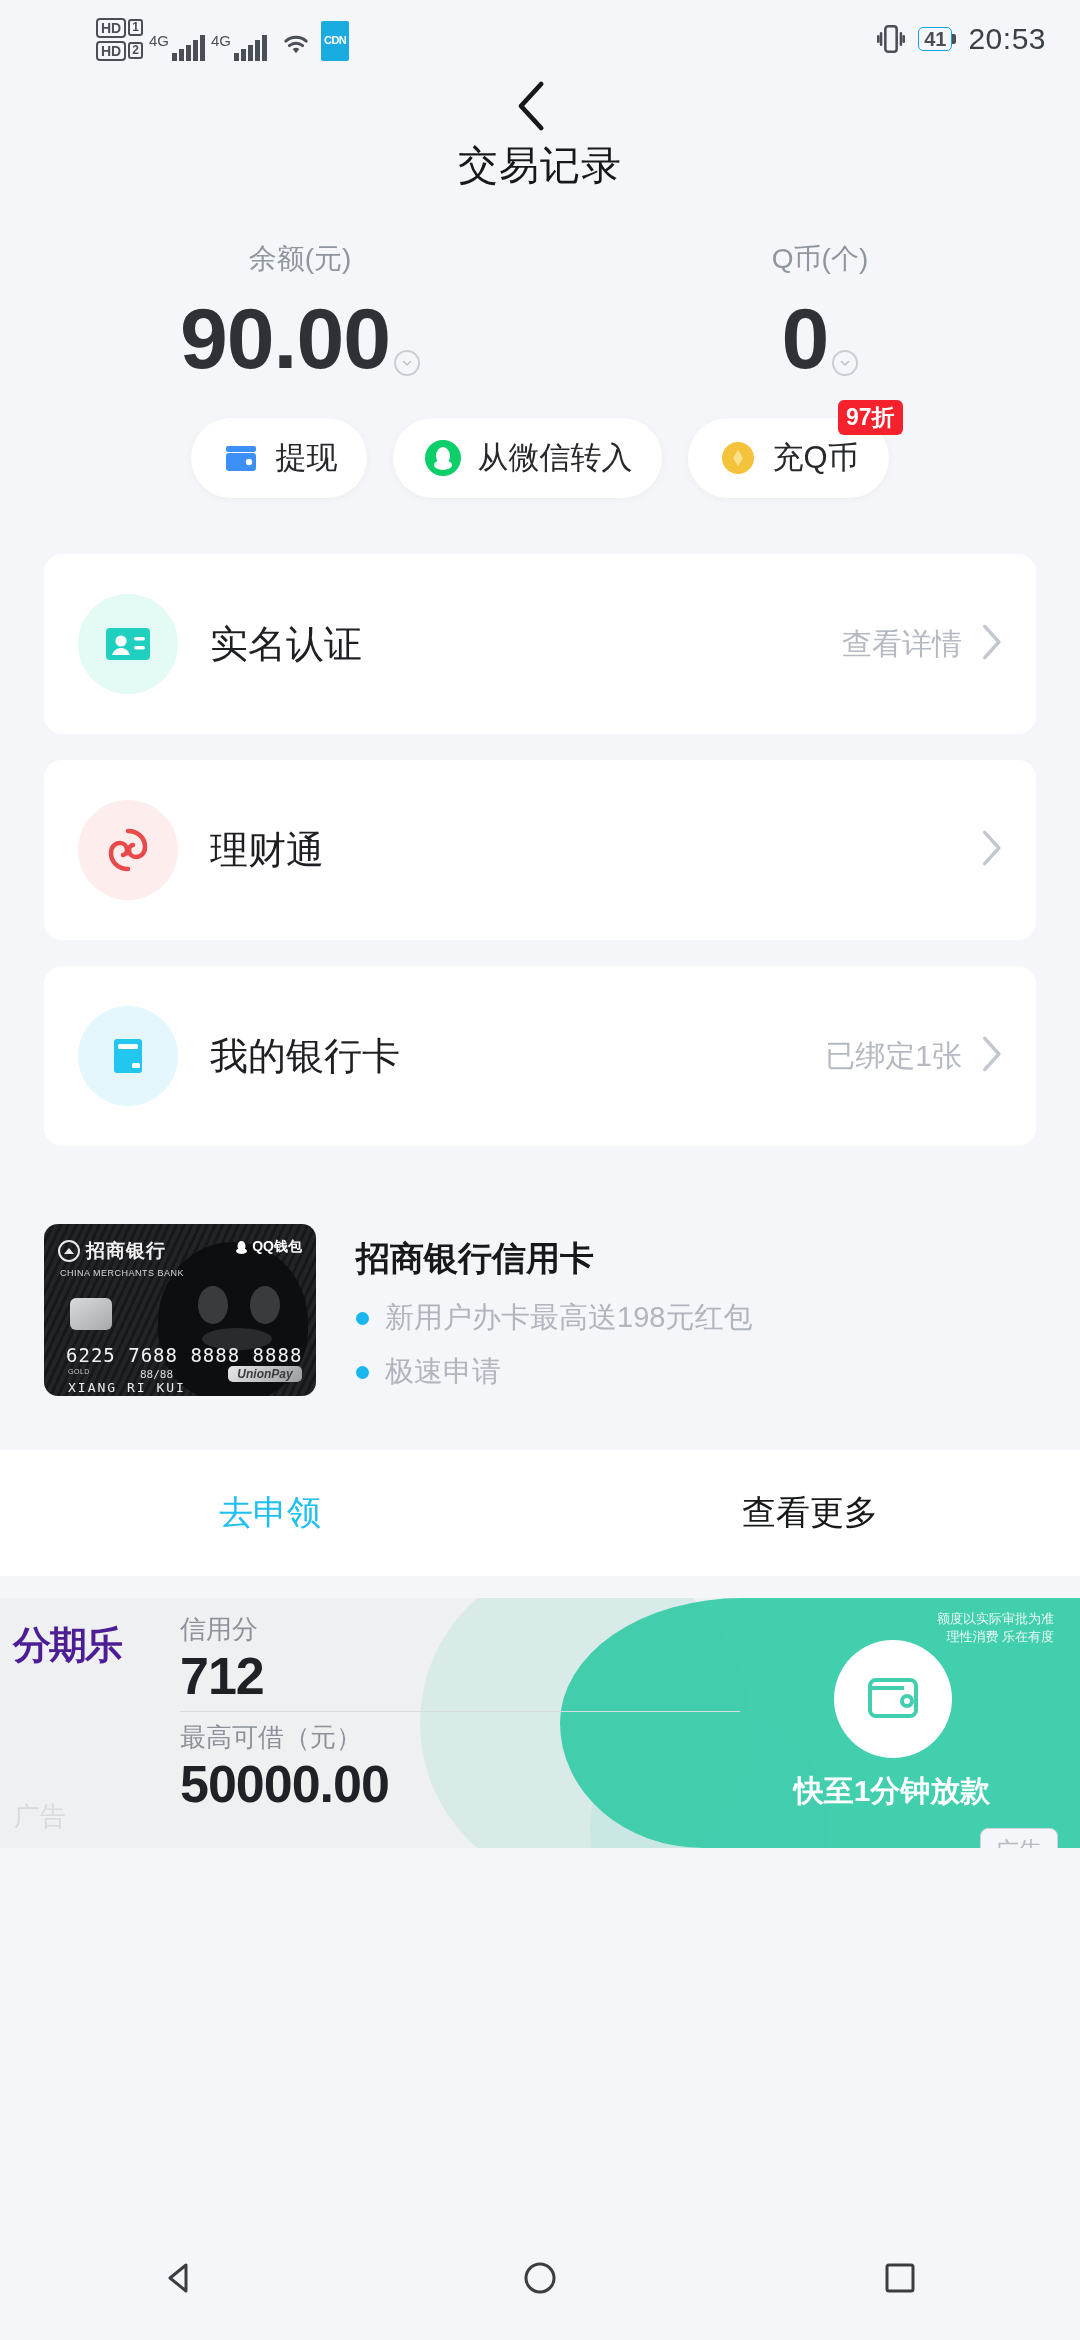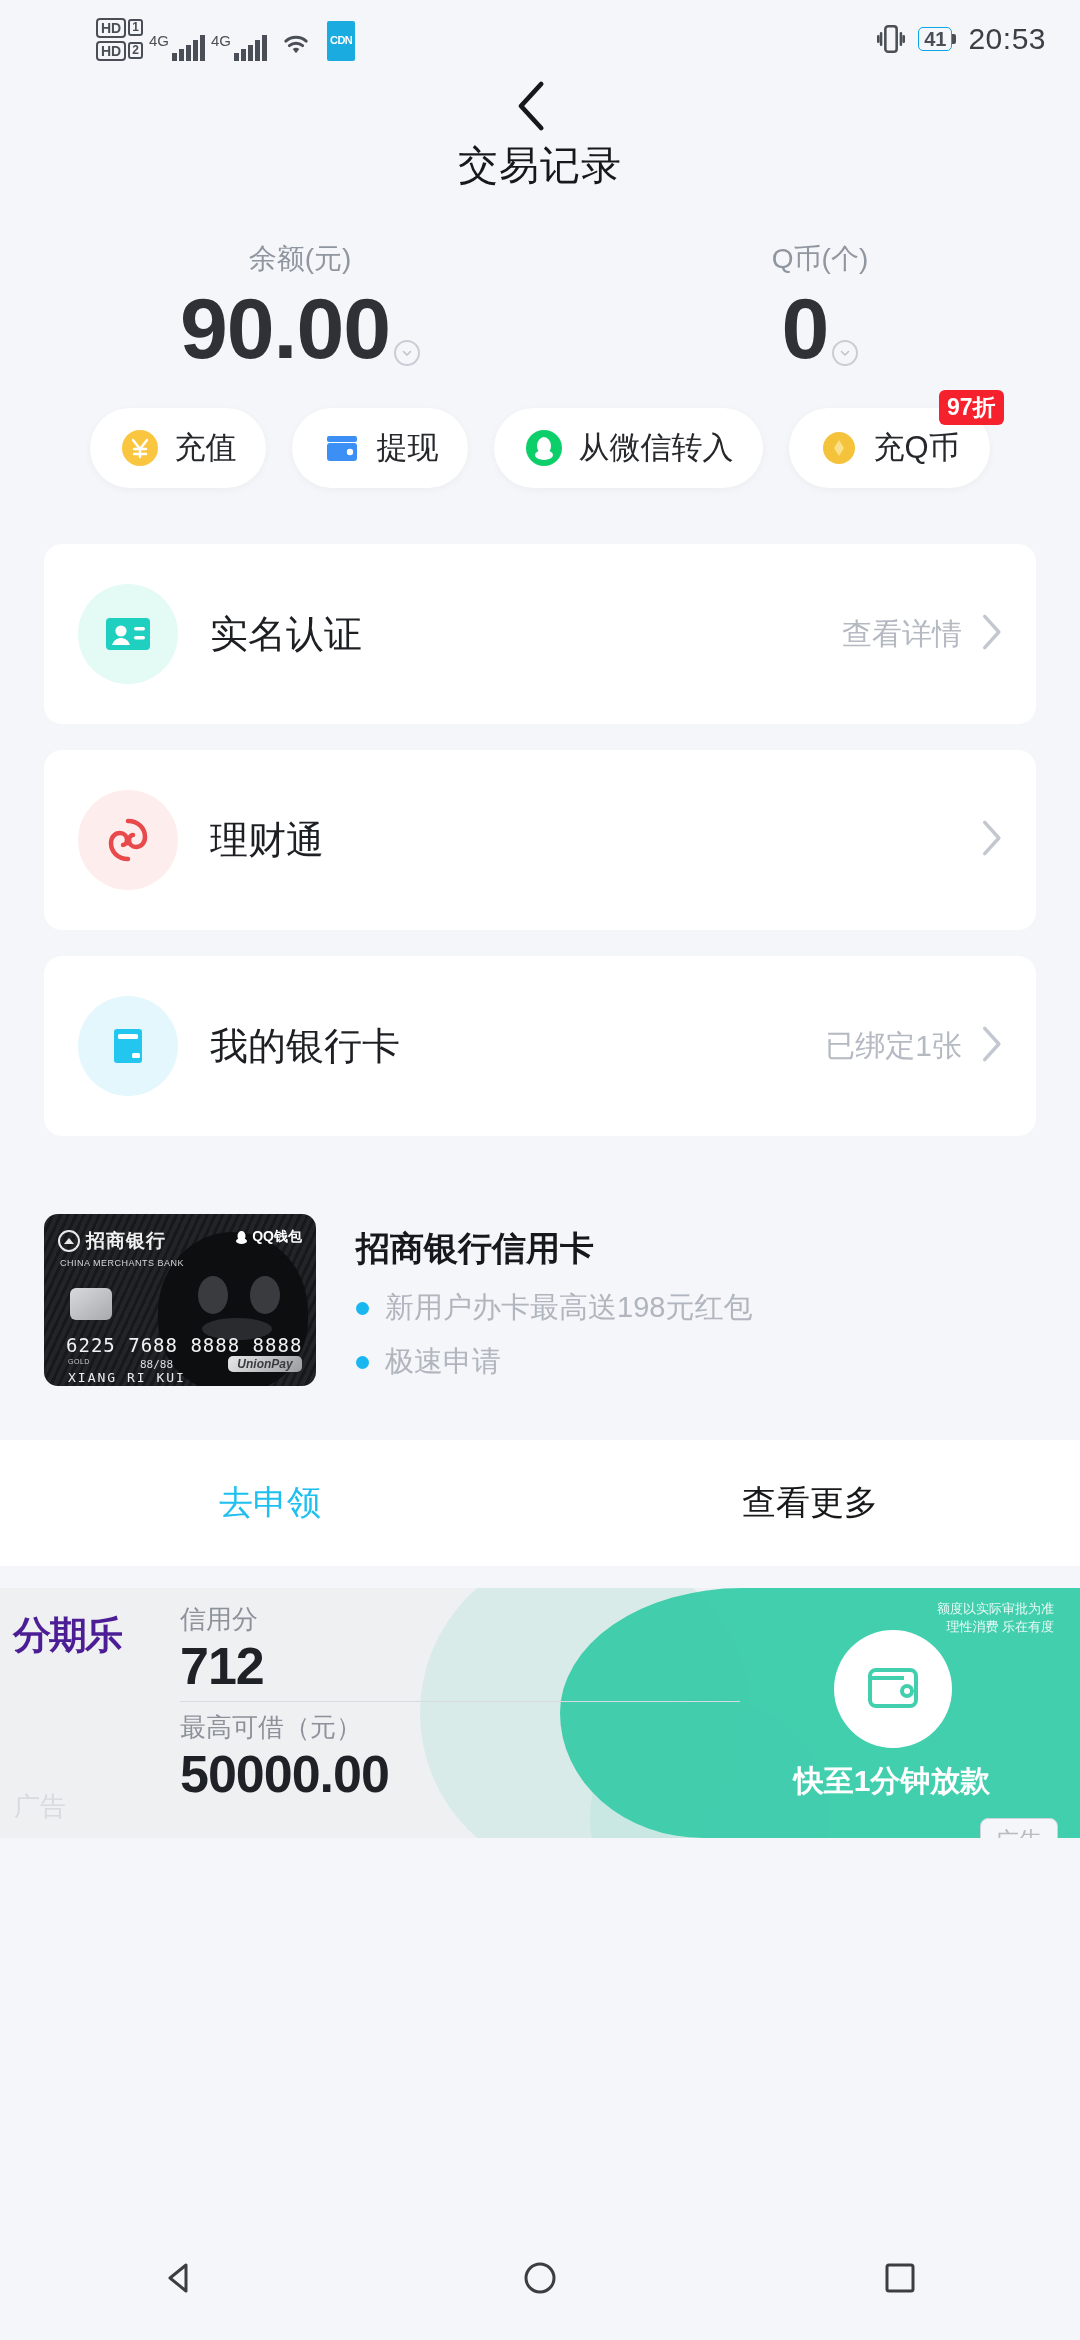--- a/index.html
+++ b/index.html
@@ -31,21 +31,21 @@
   .bars{ display:flex; align-items:flex-end; gap:2px; height:26px;}
   .bars i{ width:5px; background:#4a4f57; display:block;}
   .bars i:nth-child(1){height:8px}
   .bars i:nth-child(2){height:12px}
   .bars i:nth-child(3){height:16px}
   .bars i:nth-child(4){height:21px}
   .bars i:nth-child(5){height:26px}
   .wifi{ margin-left:4px; }
   .cdn-badge{
     background:#1aabe0; color:#fff; font-size:11px; font-weight:bold;
-    padding:4px 3px; border-radius:2px; margin-left:6px; letter-spacing:-0.5px;
+    padding:4px 3px; border-radius:2px; letter-spacing:-0.5px;
     height:40px; display:flex; align-items:center; line-height:1;
   }
   .sb-right{
     position:absolute; right:34px; display:flex; align-items:center; gap:12px;
   }
   .vibrate{ display:flex; align-items:center; color:#4a4f57; font-size:22px;}
   .batt{
     display:flex; align-items:center;
   }
   .batt-body{
@@ -62,21 +62,21 @@
     flex-direction:column;
   }
   .back-btn{ width:60px;height:60px; display:flex;align-items:center;}
   .nav-title{ font-size:40px; color:#17181a; letter-spacing:1px;}
 
   
   .balance-area{ padding-top:62px; display:flex; }
   .bal-col{ display:flex; flex-direction:column; align-items:center;}
   .bal-col.main{ width:600px; }
   .bal-col.qb{ width:440px; }
-  .bal-label{ font-size:28px; color:#9096a0; margin-bottom:2px; }
+  .bal-label{ font-size:28px; color:#9096a0; margin-bottom:12px; }
   .bal-value-row{ display:flex; align-items:flex-end; }
   .bal-value{
     font-size:86px; font-weight:bold; color:#2f3136; line-height:96px;
     letter-spacing:-1px;
   }
   .chev-circle{
     width:26px;height:26px;border:2px solid #c9cdd4;border-radius:50%;
     display:flex;align-items:center;justify-content:center; margin-bottom:10px; margin-left:4px;
   }
 
@@ -315,29 +315,20 @@
         <svg width="14" height="14" viewBox="0 0 14 14">
             <path d="M3.5 5.5L7 9l3.5-3.5" stroke="#c0c5cc" stroke-width="1.6" fill="none" stroke-linecap="round" stroke-linejoin="round"></path>
           </svg>
       </span>
     </div>
   </div>
 </div>
 
 <div class="chips">
 
-  <div class="chip">
-    <span class="ic">
-      <svg width="40" height="40" viewBox="0 0 40 40">
-          <circle cx="20" cy="20" r="18" fill="#fbc63f"></circle>
-          <path d="M13 12l7 9 7-9M14 21h12M14 26h12M20 21v8" stroke="#fff" stroke-width="2.4" fill="none" stroke-linecap="round"></path>
-        </svg>
-    </span>
-    <span class="chip-label">充值</span>
-  </div>
 
   <div class="chip">
     <span class="ic">
       <svg width="40" height="40" viewBox="0 0 40 40">
           <rect x="5" y="8" width="30" height="6" rx="2" fill="#3b8ff5"></rect>
           <rect x="5" y="15" width="30" height="18" rx="3" fill="#3b8ff5"></rect>
           <circle cx="28" cy="24" r="3.2" fill="#fff"></circle>
         </svg>
     </span>
     <span class="chip-label">提现</span>

